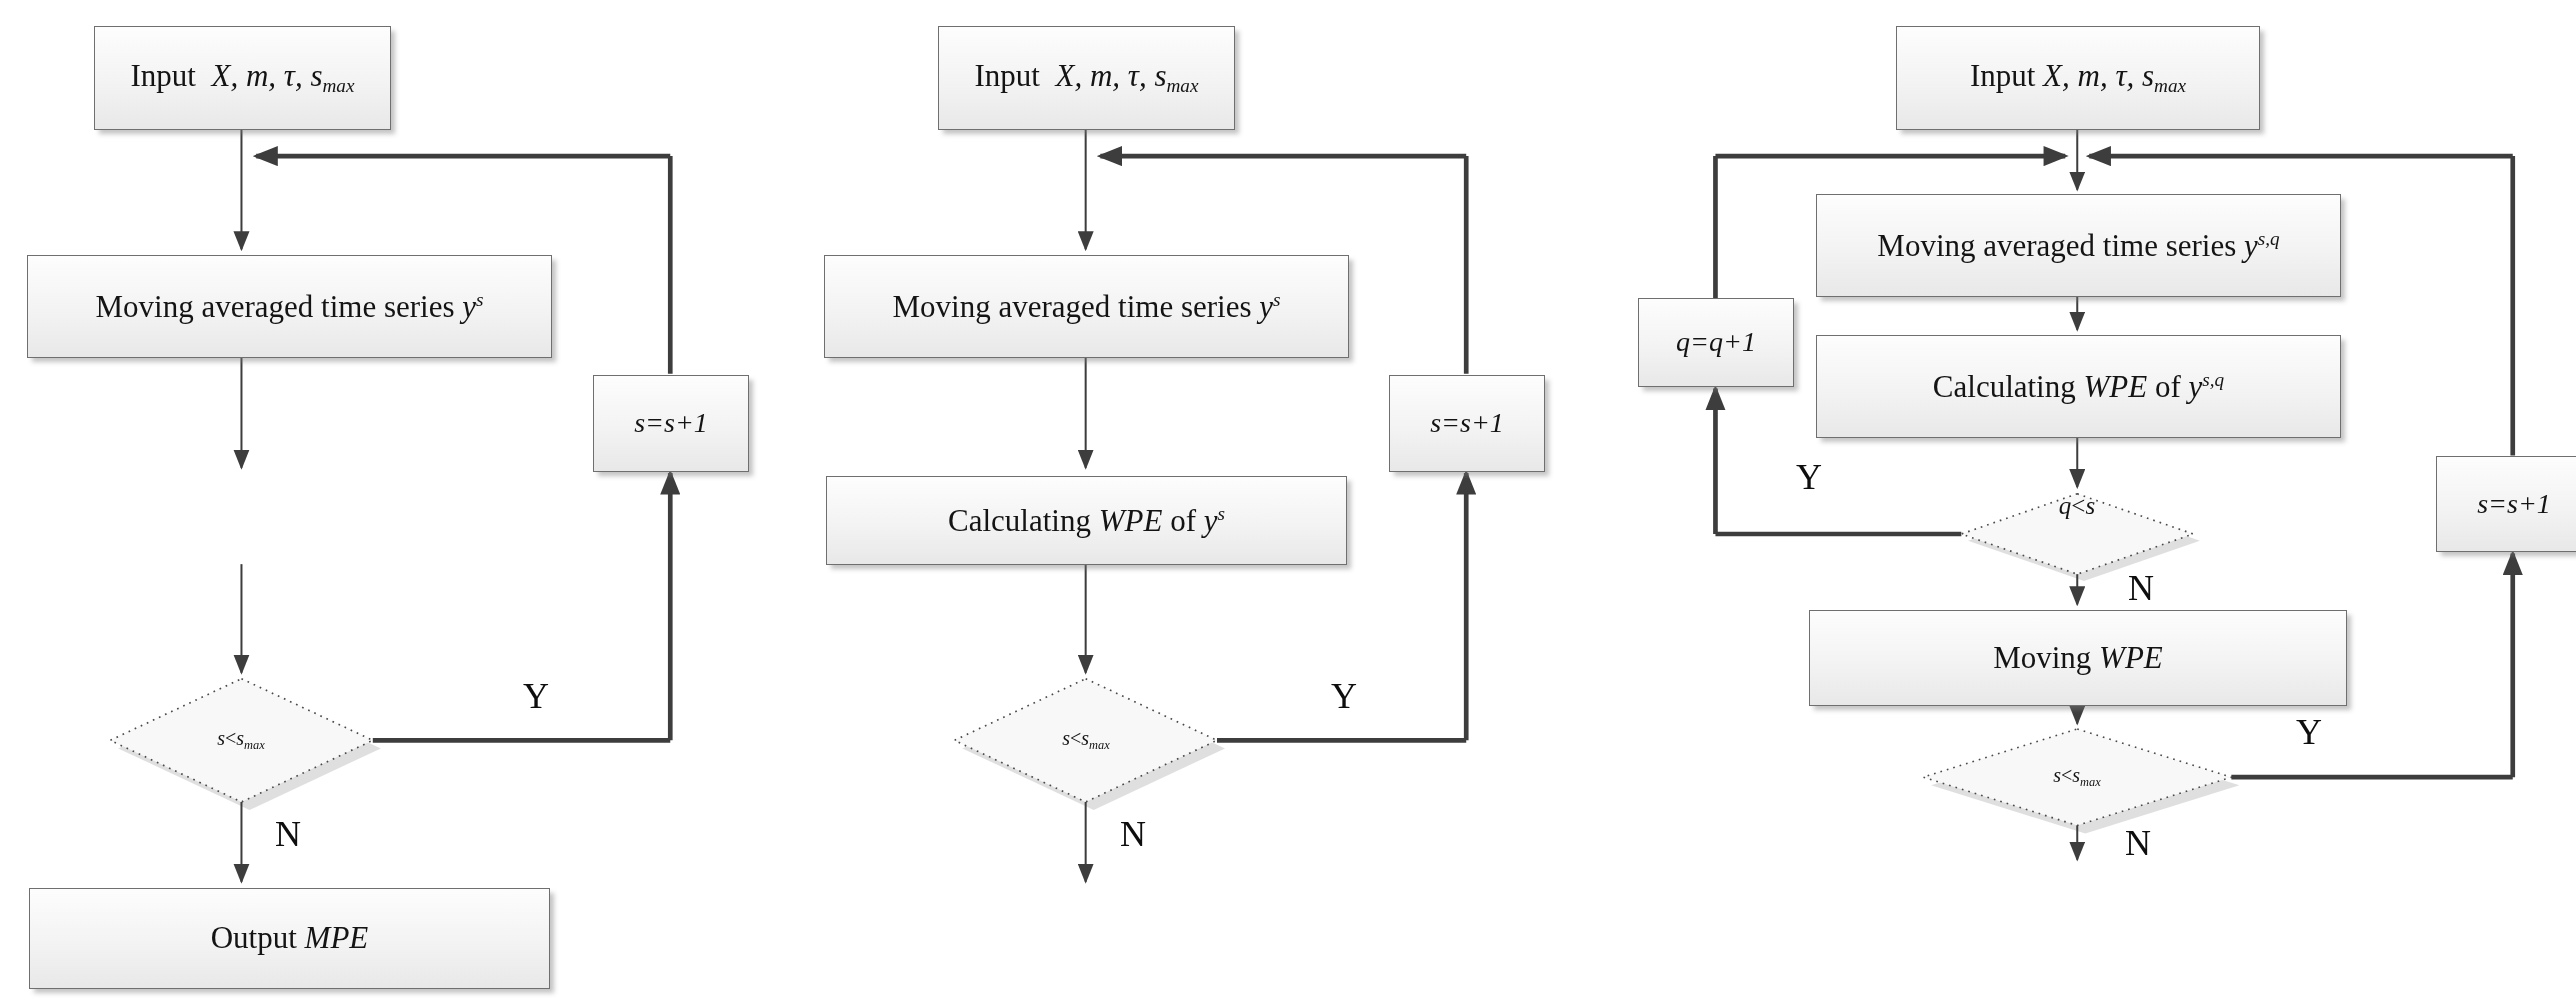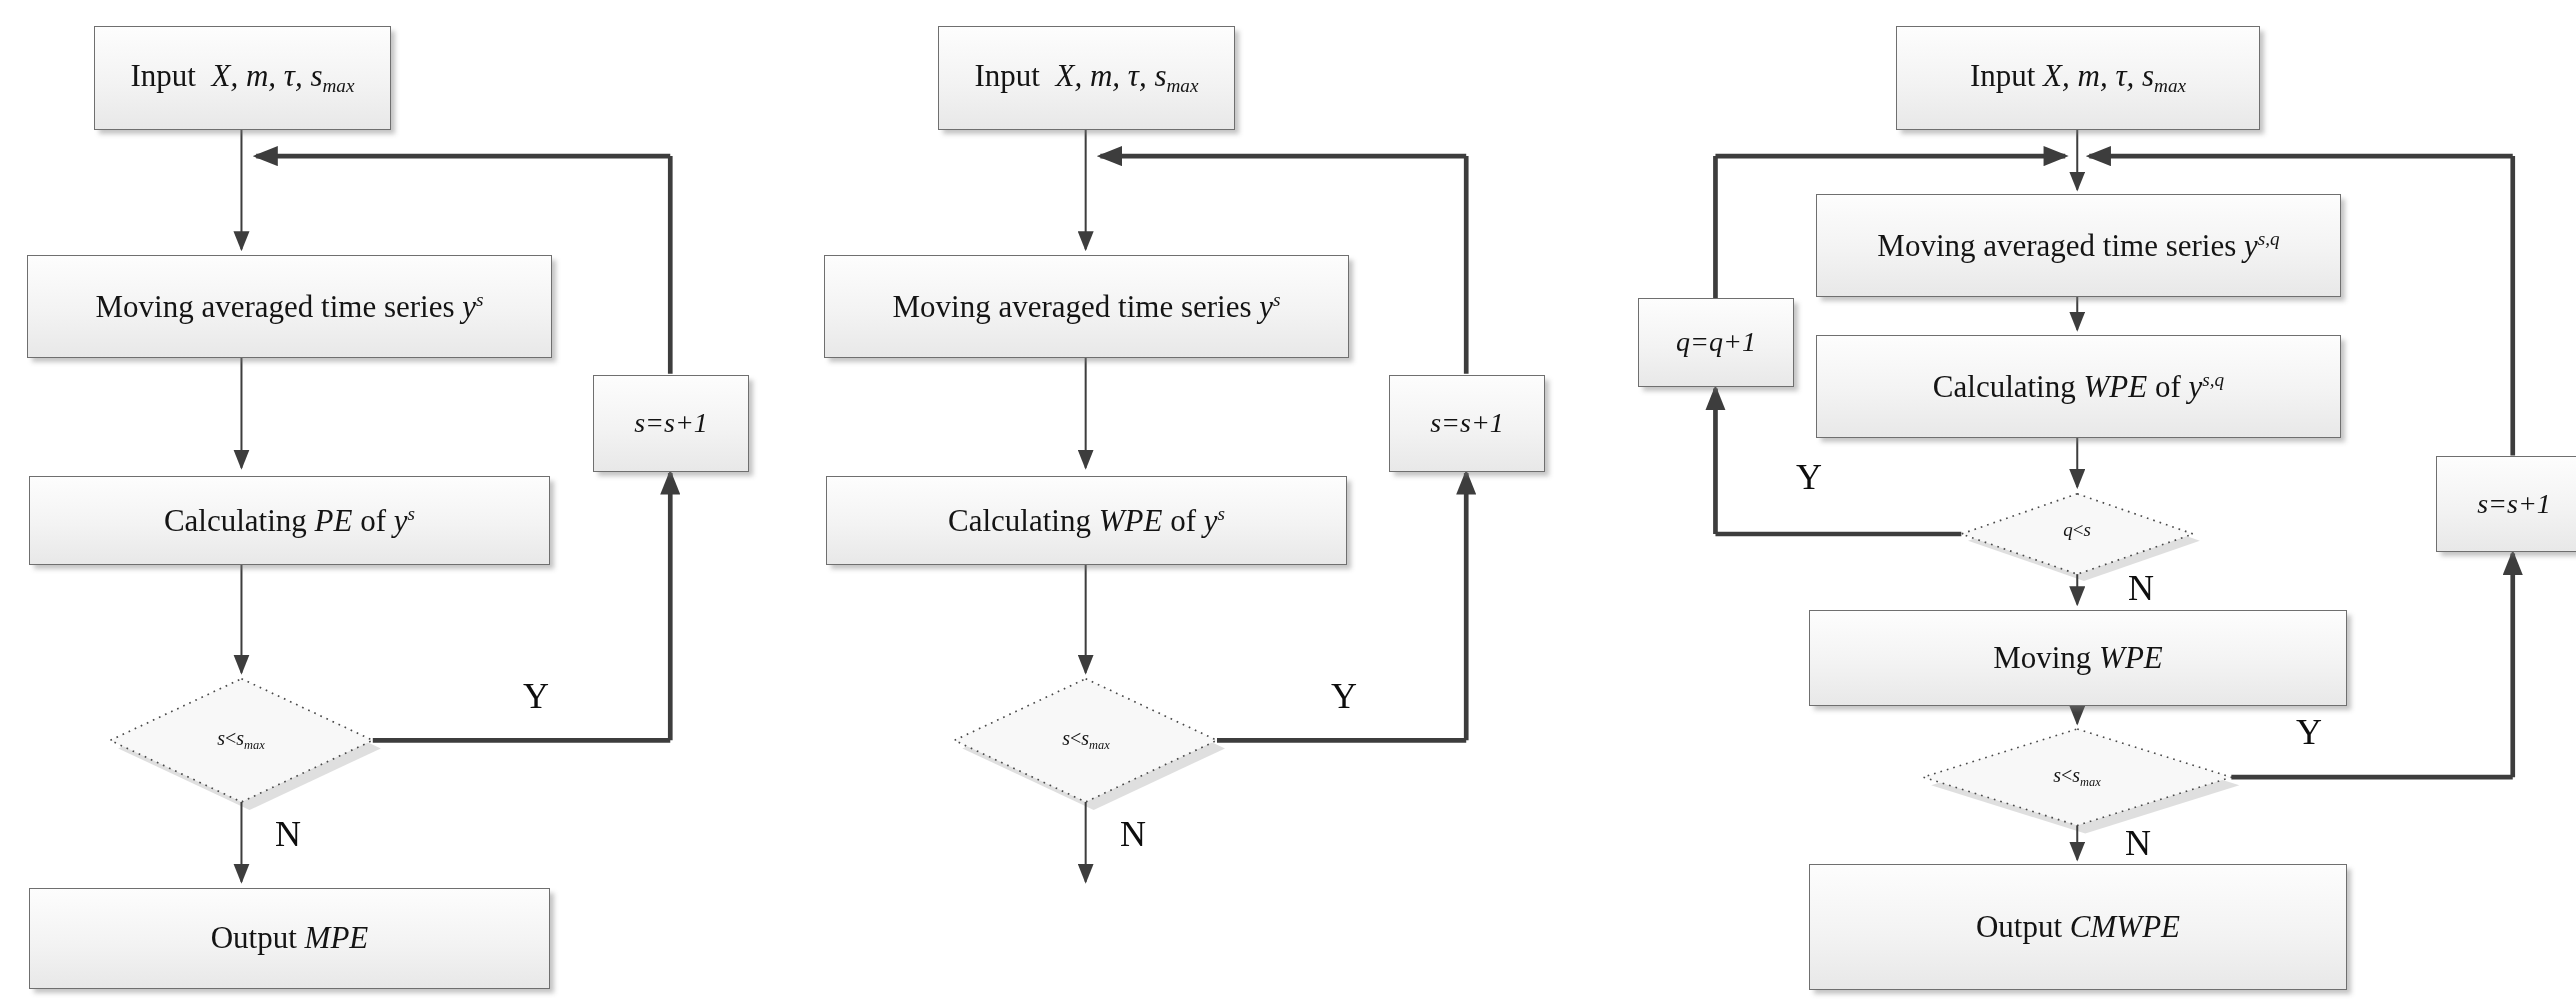--- a/index.html
+++ b/index.html
@@ -88,23 +88,20 @@
   </svg>
 
   <div class="node" style="left:94px;top:25.5px;width:295px;height:102px">
     <span><span>Input </span>&nbsp;<i>X, m, τ, s</i><sub><i>max</i></sub></span>
   </div>
 
   <div class="node" style="left:27px;top:255px;width:523px;height:101px">
     <span><span>Moving averaged time series </span><i>y</i><sup><i>s</i></sup></span>
   </div>
 
-  <div class="node" style="left:29px;top:476px;width:519px;height:87px">
-    <span><span>Calculating </span><i>PE</i><span> of </span><i>y</i><sup><i>s</i></sup></span>
-  </div>
 
   <div class="dlabel" style="left:241px;top:740px"><i>s</i><span>&lt;</span><i>s</i><sub><i>max</i></sub></div>
 
   <div class="node small" style="left:593px;top:375px;width:154px;height:95px">
     <i>s=s+1</i>
   </div>
 
   <div class="node" style="left:29px;top:888px;width:519px;height:99px">
     <span><span>Output </span><i>MPE</i></span>
   </div>
@@ -143,35 +140,32 @@
   </div>
 
   <div class="node" style="left:1816px;top:335px;width:523px;height:101px">
     <span><span>Calculating </span><i>WPE</i><span> of </span><i>y</i><sup><i>s,q</i></sup></span>
   </div>
 
   <div class="node small" style="left:1638px;top:298px;width:154px;height:87px">
     <i>q=q+1</i>
   </div>
 
-  <div class="dlabel" style="left:2077px;top:532px;font-size:19px"><i>q</i><span>&lt;</span><i>s</i><sub><i></i></sub></div>
+  <div class="dlabel" style="left:2077px;top:508px;font-size:25px"><i>q</i><span>&lt;</span><i>s</i><sub><i></i></sub></div>
 
   <div class="node" style="left:1809px;top:610px;width:536px;height:94px">
     <span><span>Moving </span><i>WPE</i></span>
   </div>
 
   <div class="dlabel" style="left:2077px;top:777px"><i>s</i><span>&lt;</span><i>s</i><sub><i>max</i></sub></div>
 
   <div class="node small" style="left:2436px;top:456px;width:154px;height:94px">
     <i>s=s+1</i>
   </div>
 
-  <div class="node" style="left:1809px;top:864px;width:536px;height:124px">
-    <span><span>Output </span><i>CMWPE</i></span>
-  </div>
 
   <div class="yn" style="left:1809px;top:477px">Y</div>
   <div class="yn" style="left:2141px;top:588px">N</div>
   <div class="yn" style="left:2309px;top:732px">Y</div>
   <div class="yn" style="left:2138px;top:843px">N</div>
 
 </div>
 
 
 </body></html>

